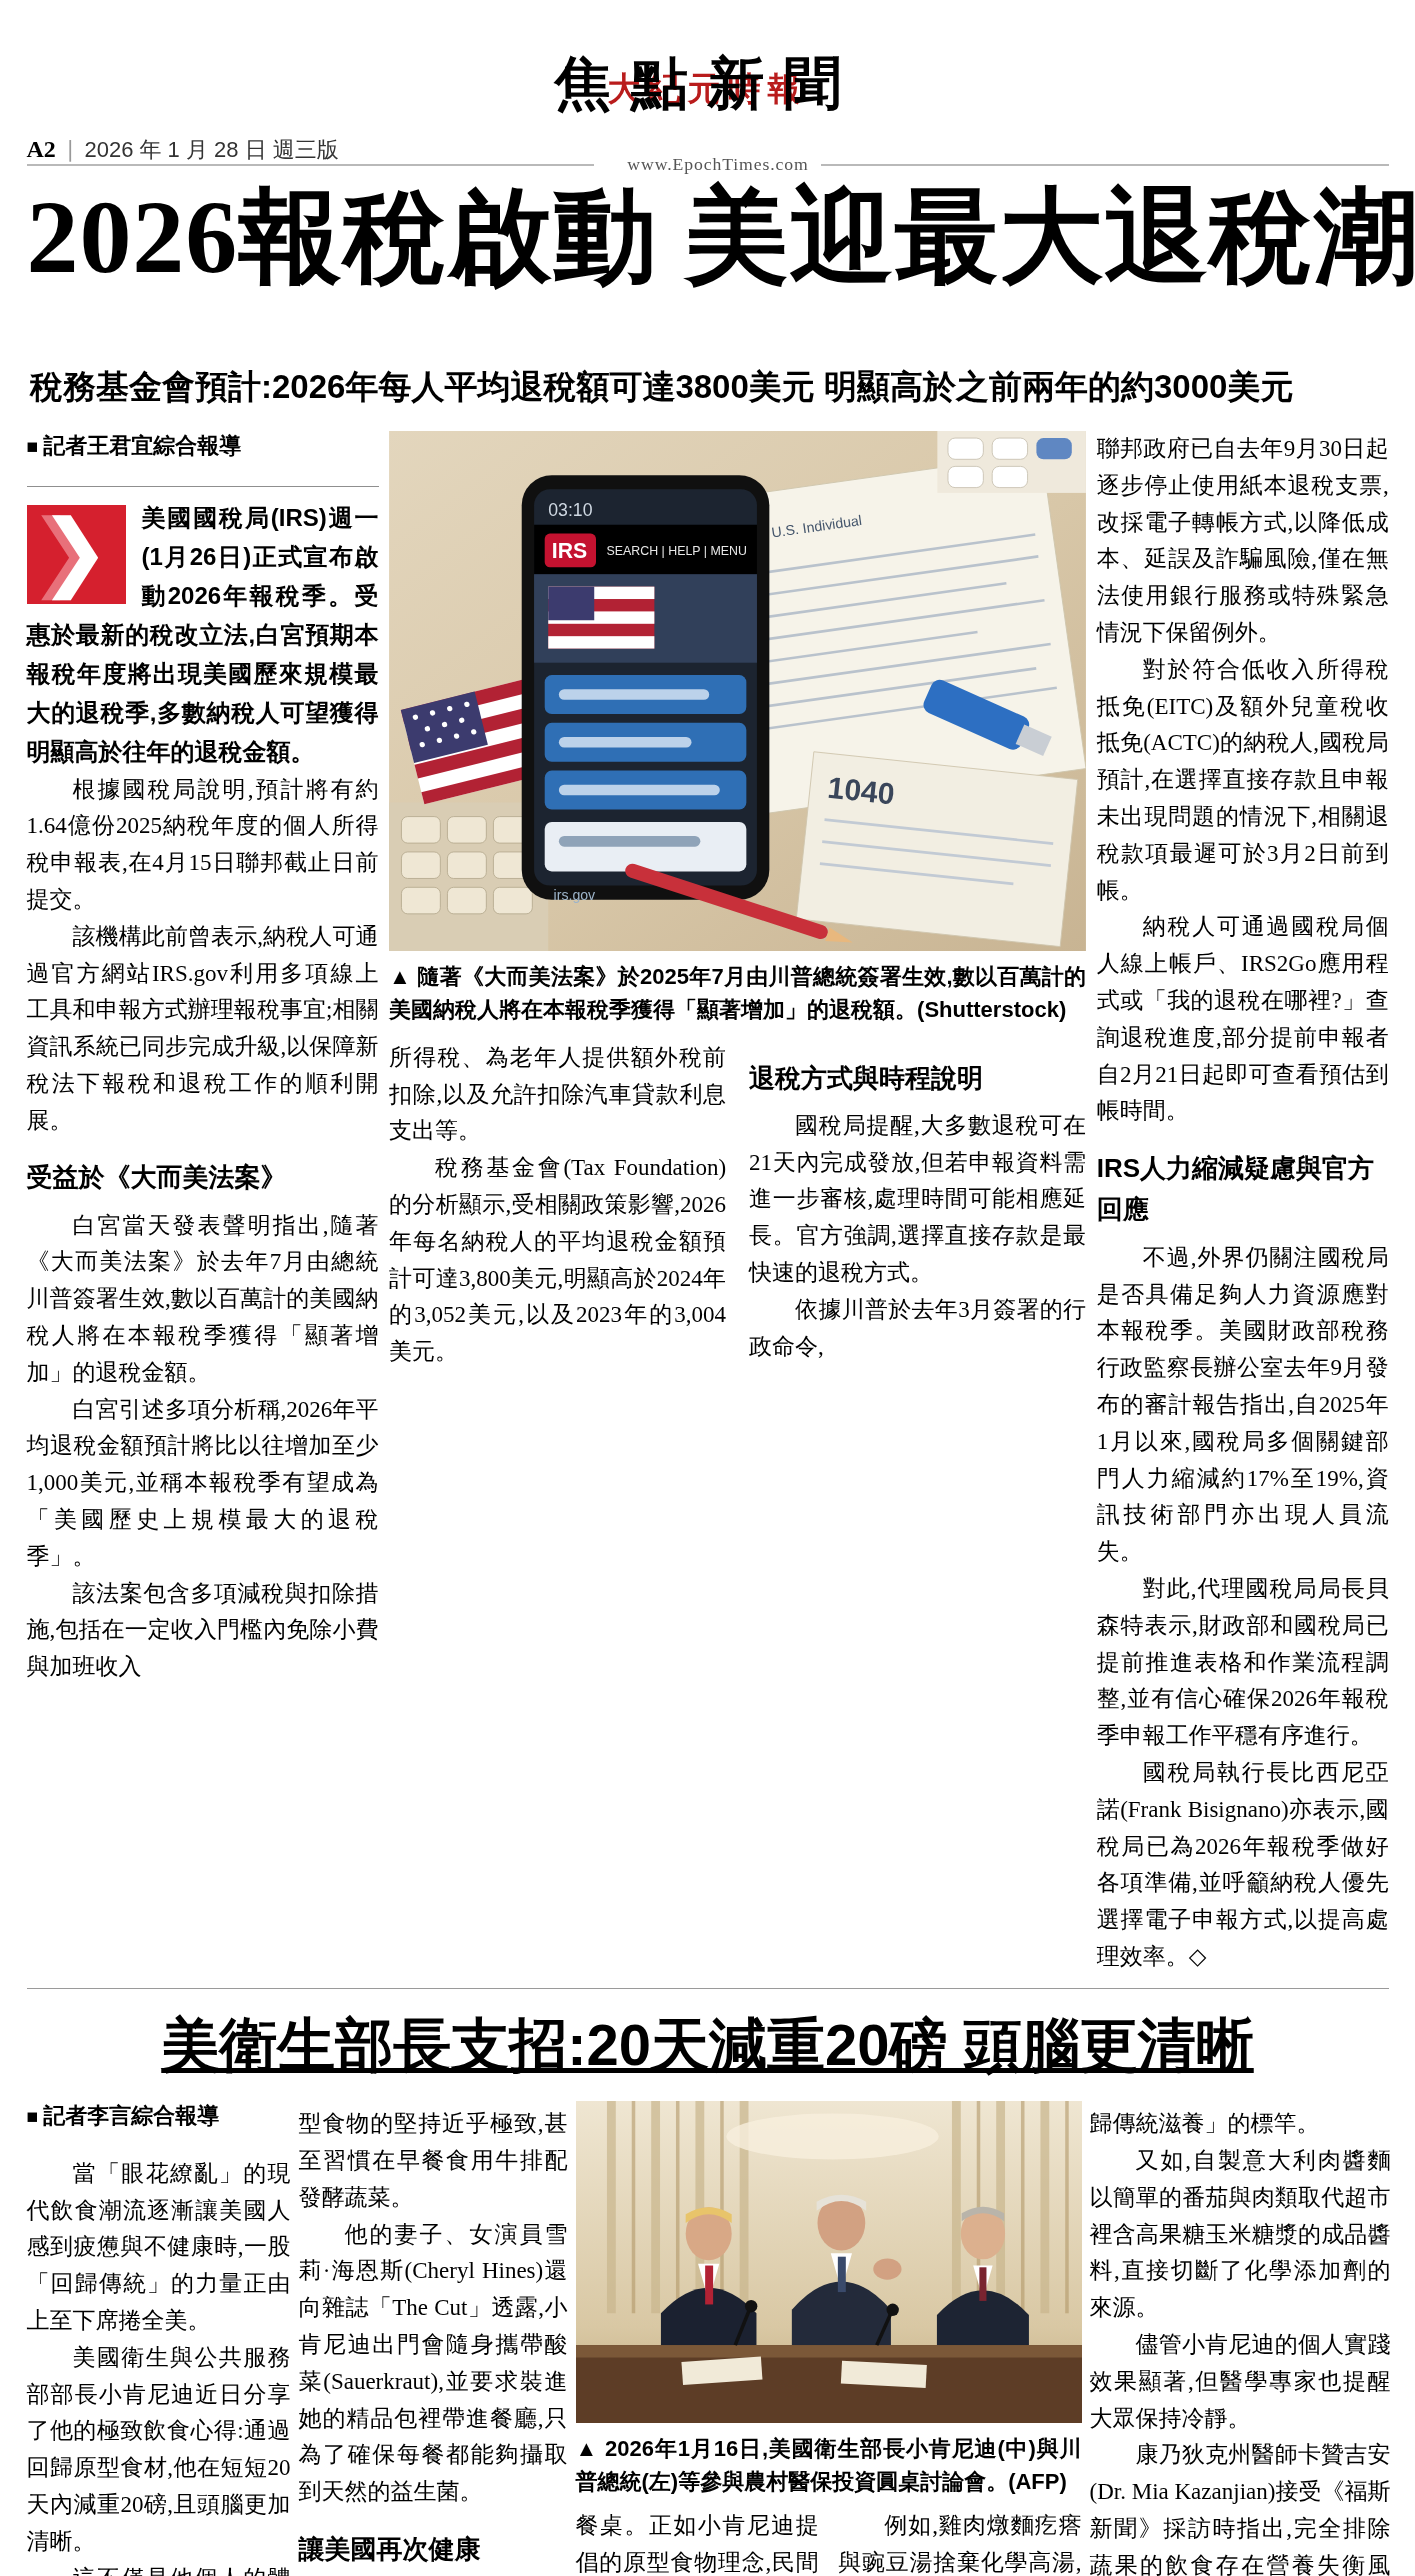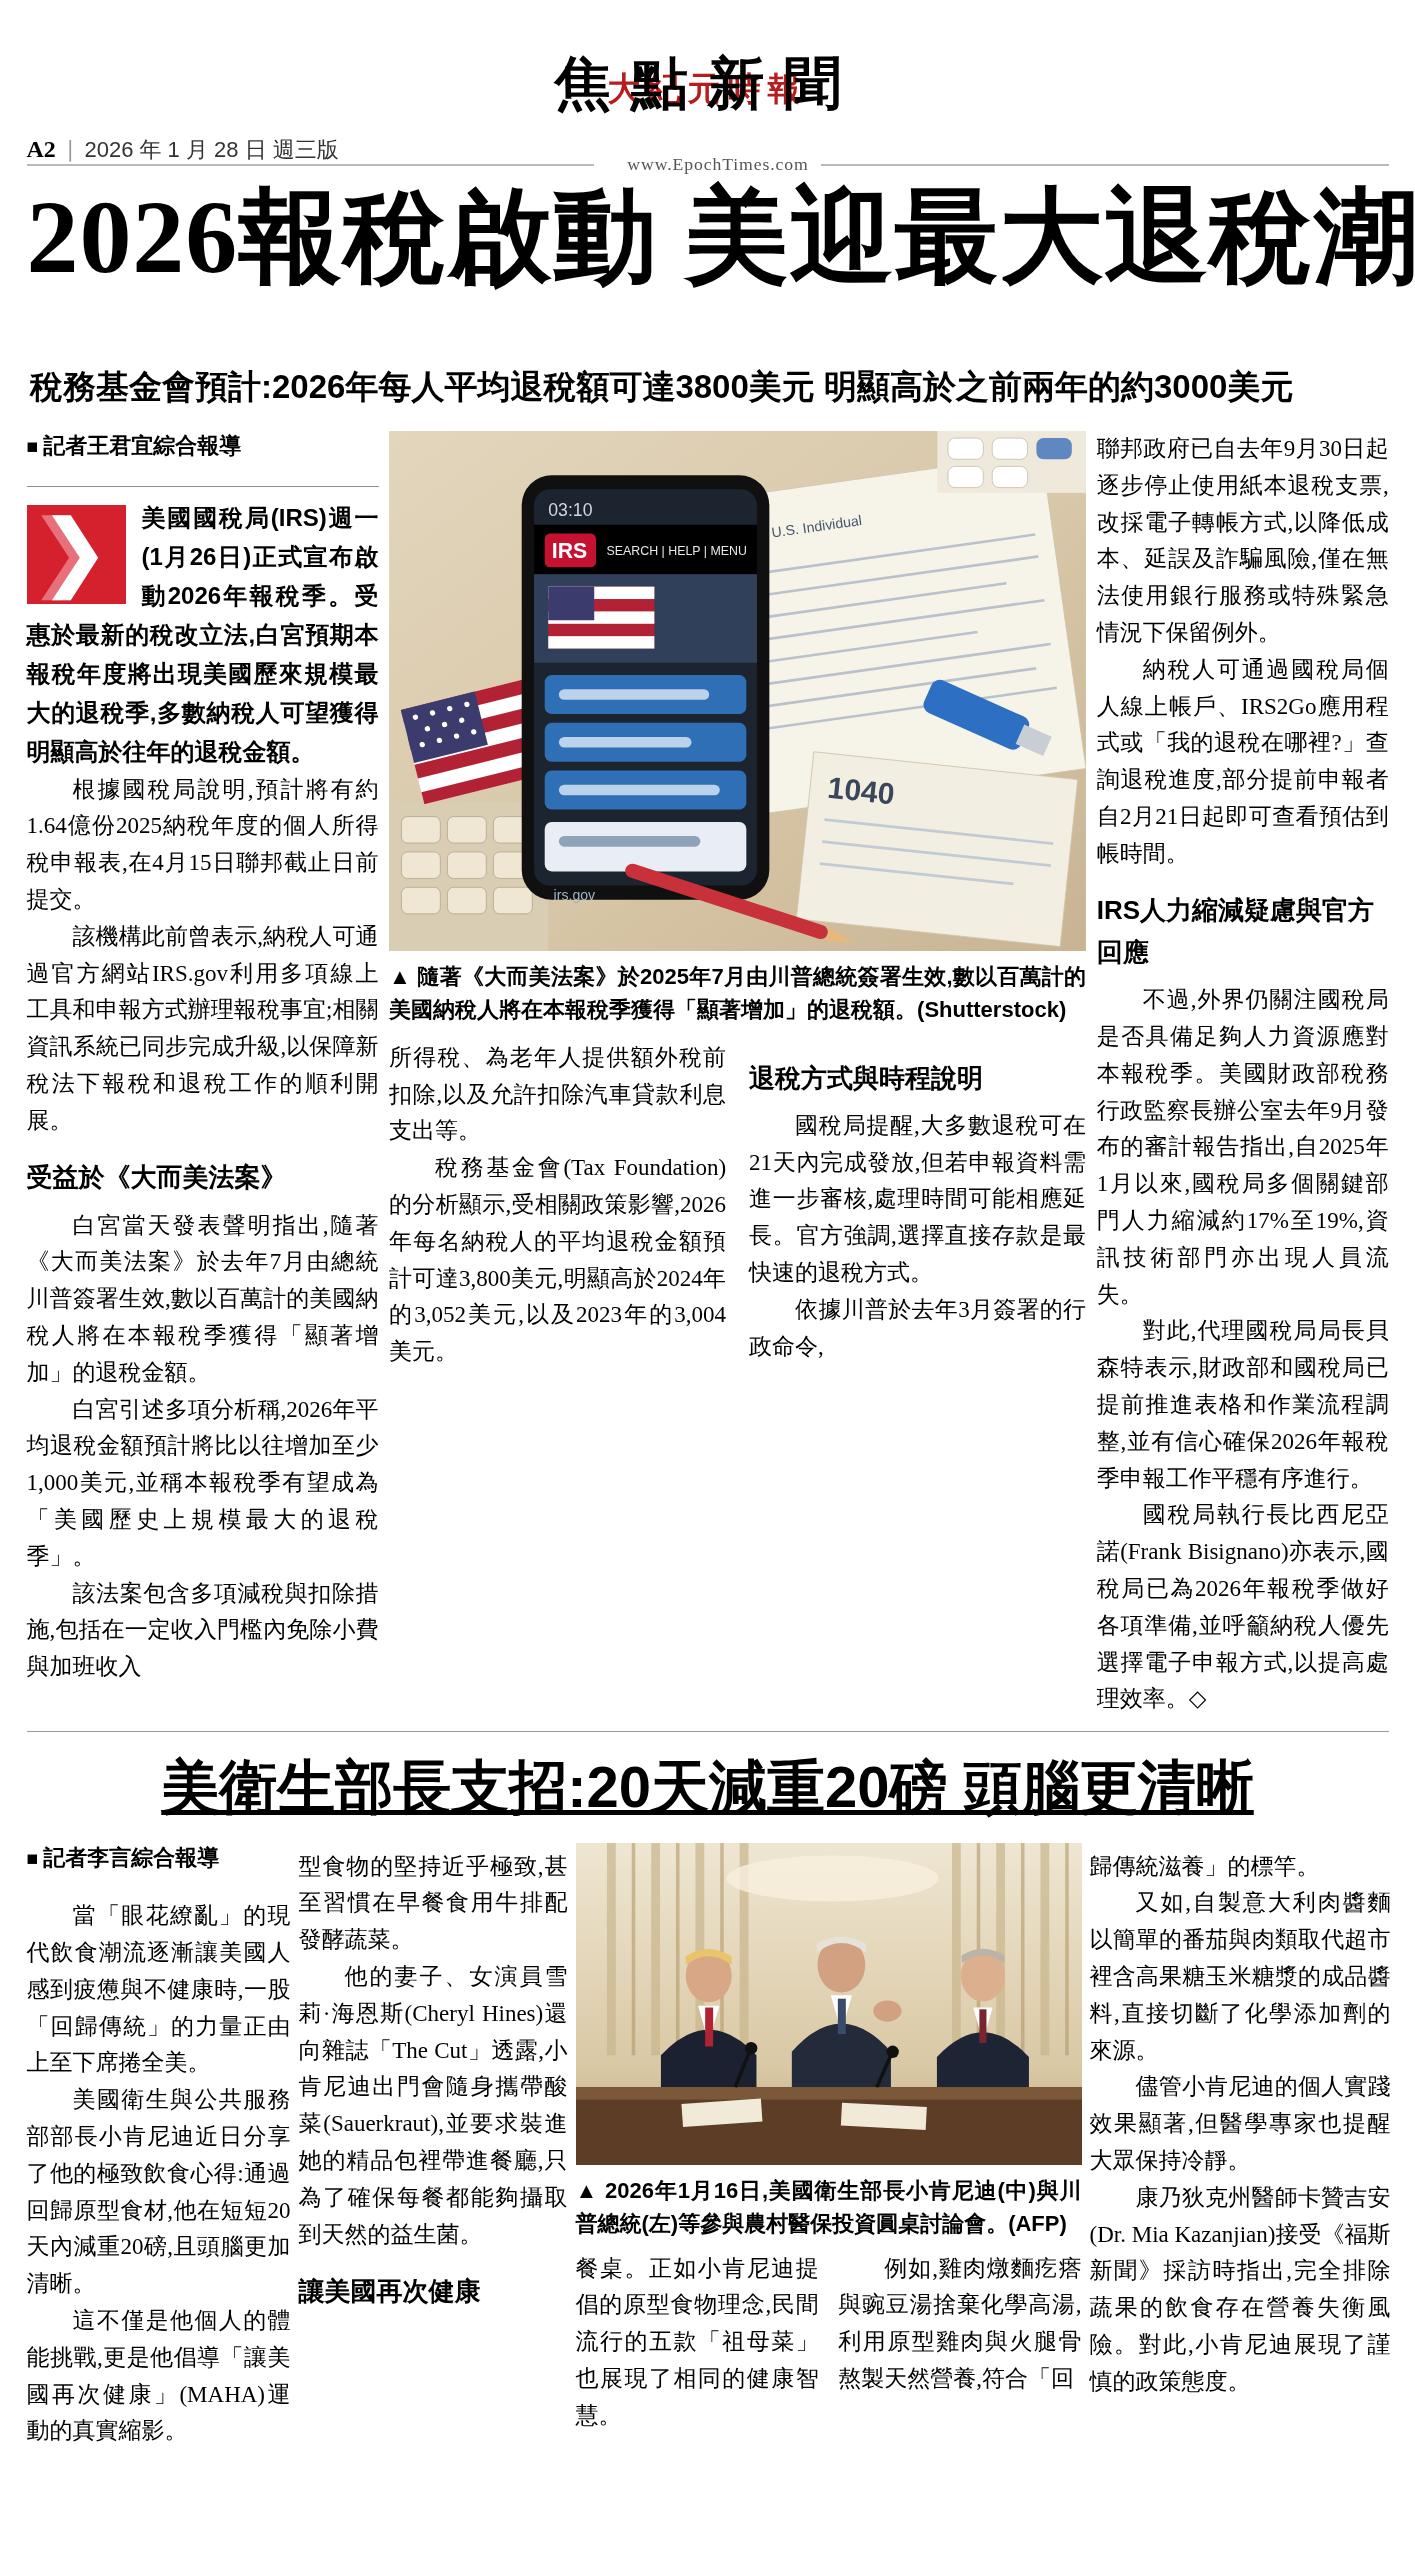--- a/index.html
+++ b/index.html
@@ -228,20 +228,21 @@
           <div class="flow">
               <div class="col-subhead">退稅方式與時程說明</div>
               <div class="para">國稅局提醒,大多數退稅可在21天內完成發放,但若申報資料需進一步審核,處理時間可能相應延長。官方強調,選擇直接存款是最快速的退稅方式。</div>
               <div class="para">依據川普於去年3月簽署的行政命令,</div>
             </div>
         </div>
       </div>
 
       <div class="flow">
           <div class="para cont">聯邦政府已自去年9月30日起逐步停止使用紙本退稅支票,改採電子轉帳方式,以降低成本、延誤及詐騙風險,僅在無法使用銀行服務或特殊緊急情況下保留例外。</div>
+          <div class="para">對於符合低收入所得稅抵免(EITC)及額外兒童稅收抵免(ACTC)的納稅人,國稅局預計,在選擇直接存款且申報未出現問題的情況下,相關退稅款項最遲可於3月2日前到帳。</div>
           <div class="para">納稅人可通過國稅局個人線上帳戶、IRS2Go應用程式或「我的退稅在哪裡?」查詢退稅進度,部分提前申報者自2月21日起即可查看預估到帳時間。</div>
           <div class="col-subhead">IRS人力縮減疑慮與官方回應</div>
           <div class="para">不過,外界仍關注國稅局是否具備足夠人力資源應對本報稅季。美國財政部稅務行政監察長辦公室去年9月發布的審計報告指出,自2025年1月以來,國稅局多個關鍵部門人力縮減約17%至19%,資訊技術部門亦出現人員流失。</div>
           <div class="para">對此,代理國稅局局長貝森特表示,財政部和國稅局已提前推進表格和作業流程調整,並有信心確保2026年報稅季申報工作平穩有序進行。</div>
           <div class="para">國稅局執行長比西尼亞諾(Frank Bisignano)亦表示,國稅局已為2026年報稅季做好各項準備,並呼籲納稅人優先選擇電子申報方式,以提高處理效率。◇</div>
         </div>
     </div>
   </section>
 
   <section class="article">

